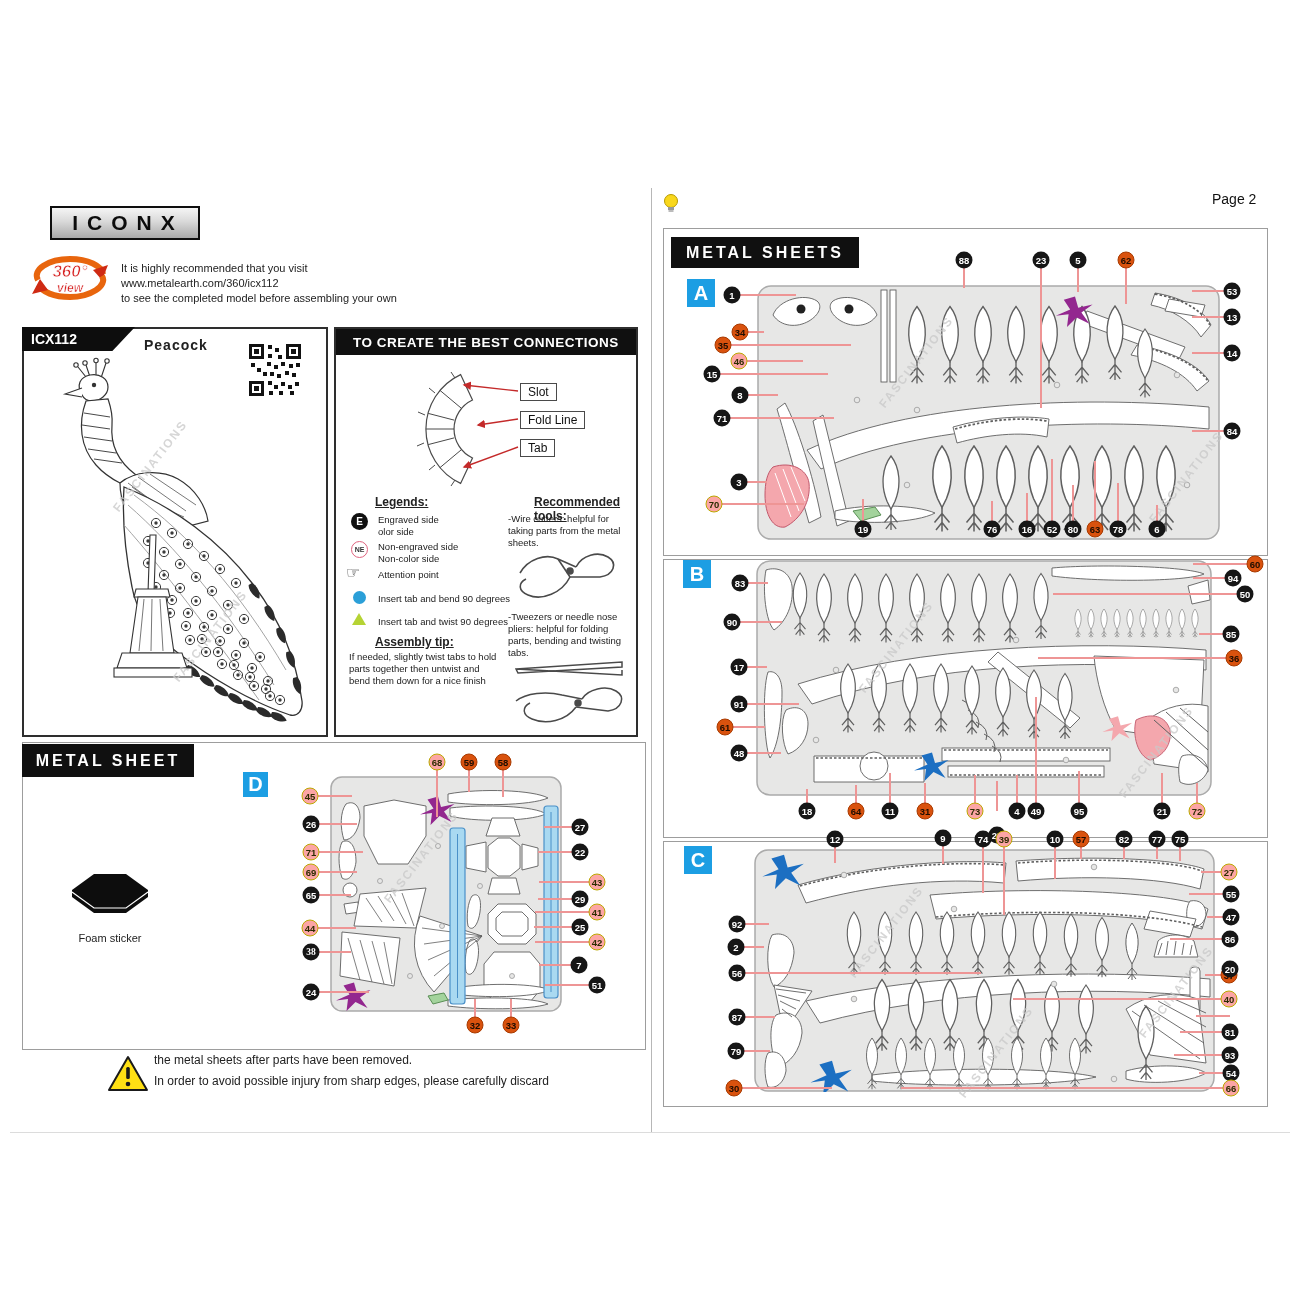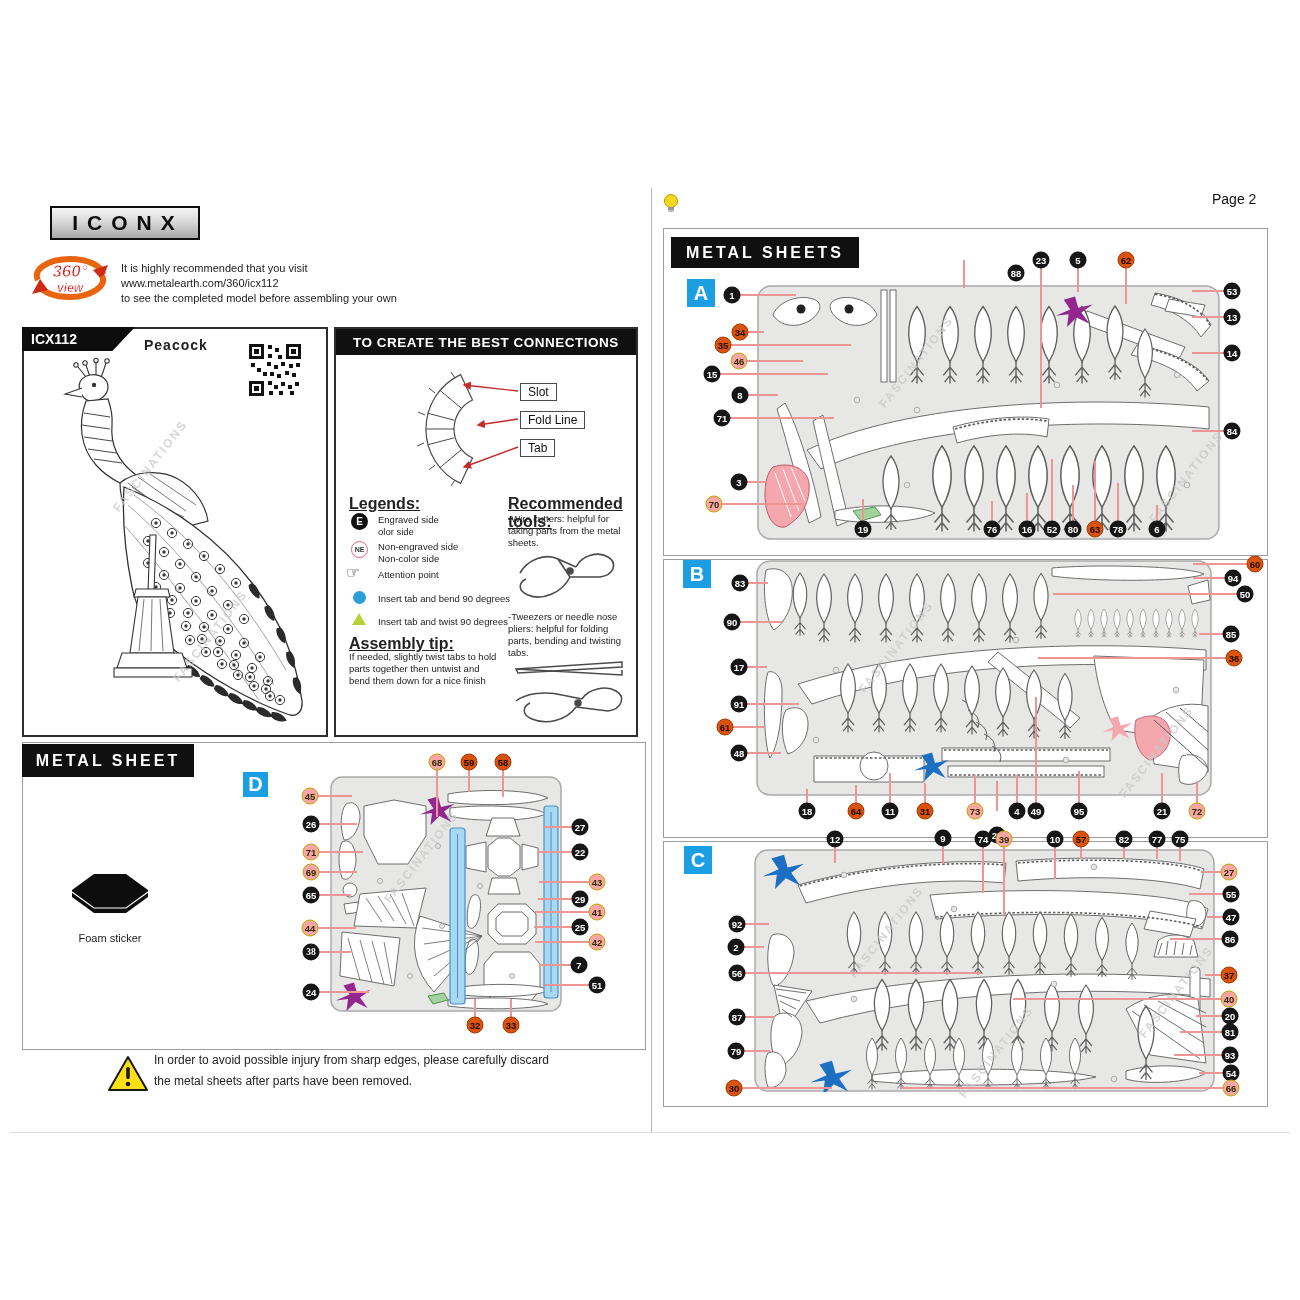--- a/index.html
+++ b/index.html
@@ -25,21 +25,21 @@
           z-index:6;box-sizing:border-box;line-height:1;}
   .plabel.k{background:#161616;color:#fff;}
   .plabel.o{background:#d9520e;color:#1d0c00;border:1px solid #a83a00;}
   .plabel.y{background:#fca5a5;color:#2c2c00;border:1px solid #bba900;}
   .pline{position:absolute;background:#ee9595;z-index:5;}
   .letter{background:#1c9ee3;color:#fff;font-weight:bold;font-size:20px;
           display:flex;align-items:center;justify-content:center;}
   .wm{position:absolute;color:#c9c9c9;font-size:12px;font-weight:bold;letter-spacing:2px;
       transform:rotate(-52deg);opacity:.75;z-index:2;pointer-events:none;}
   .smalltext{font-size:9.5px;line-height:12px;color:#222;}
-  .uline{text-decoration:underline;font-weight:bold;font-size:16px;}
+  .uline{text-decoration:underline;font-weight:bold;font-size:12px;margin-left:26px;}
   .cbox{position:absolute;border:1.5px solid #4a4a4a;background:#fff;font-size:12px;
         line-height:16px;padding:0 7px;font-weight:normal;color:#111;}
   .lgE{width:17px;height:17px;border-radius:50%;background:#101010;color:#fff;
        font-size:10px;font-weight:bold;display:flex;align-items:center;justify-content:center;}
   .lgNE{width:17px;height:17px;border-radius:50%;background:#fff;border:1.5px solid #e0637e;
         color:#333;font-size:7px;font-weight:bold;display:flex;align-items:center;justify-content:center;box-sizing:border-box;}
   .lgdot{width:13px;height:13px;border-radius:50%;background:#2b9fd8;}
   .lgtri{width:0;height:0;border-left:7px solid transparent;border-right:7px solid transparent;
          border-bottom:12px solid #b5d334;}
 </style>
@@ -358,22 +358,22 @@
     </g>
   </svg>
   <div class="wm" style="left:365px;top:850px">FASCINATIONS</div>
 
   <svg class="abs" style="left:106px;top:1054px" width="44" height="40" viewBox="0 0 44 40">
     <path d="M22,3 L41,36 L3,36 Z" fill="#ffe014" stroke="#1a1a1a" stroke-width="2" stroke-linejoin="round"></path>
     <rect x="20.2" y="13" width="3.6" height="12" rx="1.5" fill="#1a1a1a"></rect>
     <circle cx="22" cy="30" r="2.3" fill="#1a1a1a"></circle>
   </svg>
   <div class="abs" style="left:154px;top:1050px;width:430px;font-size:12px;line-height:21px">
+    <div>the metal sheets after parts have been removed.</div>
     <div>In order to avoid possible injury from sharp edges, please carefully discard</div>
-    <div>the metal sheets after parts have been removed.</div>
   </div>
 
   <svg class="abs" style="left:663px;top:193px" width="16" height="24" viewBox="0 0 16 24">
     <circle cx="8" cy="8" r="6.5" fill="#f9d71c" stroke="#b89b00" stroke-width="1"></circle>
     <rect x="5" y="14" width="6" height="3" fill="#999"></rect>
     <rect x="5.5" y="17" width="5" height="2" fill="#bbb"></rect>
   </svg>
   <div class="abs" style="left:1212px;top:191px;font-size:14px;color:#111">Page 2</div>
 
   <div class="abs graybox" style="left:663px;top:228px;width:603px;height:326px"></div>
@@ -622,21 +622,21 @@
       <div class="plabel y" style="left: 597px; top: 942px;">42</div>
       <div class="pline" style="left: 539px; top: 964px; width: 40px; height: 2px;"></div>
       <div class="plabel k" style="left: 579px; top: 965px;">7</div>
       <div class="pline" style="left: 545px; top: 984px; width: 52px; height: 2px;"></div>
       <div class="plabel k" style="left: 597px; top: 985px;">51</div>
       <div class="pline" style="left: 474px; top: 999px; width: 2px; height: 26px;"></div>
       <div class="plabel o" style="left: 475px; top: 1025px;">32</div>
       <div class="pline" style="left: 510px; top: 999px; width: 2px; height: 26px;"></div>
       <div class="plabel o" style="left: 511px; top: 1025px;">33</div>
       <div class="pline" style="left: 963px; top: 260px; width: 2px; height: 28px;"></div>
-      <div class="plabel k" style="left: 1016px; top: 260px; margin-top: 13px;">88</div>
+      <div class="plabel k" style="left: 964px; top: 260px;">88</div>
       <div class="pline" style="left: 1040px; top: 260px; width: 2px; height: 148px;"></div>
       <div class="plabel k" style="left: 1041px; top: 260px;">23</div>
       <div class="pline" style="left: 1077px; top: 260px; width: 2px; height: 32px;"></div>
       <div class="plabel k" style="left: 1078px; top: 260px;">5</div>
       <div class="pline" style="left: 1125px; top: 260px; width: 2px; height: 44px;"></div>
       <div class="plabel o" style="left: 1126px; top: 260px;">62</div>
       <div class="pline" style="left: 732px; top: 294px; width: 64px; height: 2px;"></div>
       <div class="plabel k" style="left: 732px; top: 295px;">1</div>
       <div class="pline" style="left: 740px; top: 331px; width: 24px; height: 2px;"></div>
       <div class="plabel o" style="left: 740px; top: 332px;">34</div>
@@ -758,21 +758,21 @@
       <div class="plabel k" style="left: 1231px; top: 894px;">55</div>
       <div class="pline" style="left: 1207px; top: 916px; width: 24px; height: 2px;"></div>
       <div class="plabel k" style="left: 1231px; top: 917px;">47</div>
       <div class="pline" style="left: 1170px; top: 938px; width: 60px; height: 2px;"></div>
       <div class="plabel k" style="left: 1230px; top: 939px;">86</div>
       <div class="pline" style="left: 1205px; top: 974px; width: 24px; height: 2px;"></div>
       <div class="plabel o" style="left: 1229px; top: 975px;">37</div>
       <div class="pline" style="left: 1013px; top: 998px; width: 216px; height: 2px;"></div>
       <div class="plabel y" style="left: 1229px; top: 999px;">40</div>
       <div class="pline" style="left: 1196px; top: 1015px; width: 34px; height: 2px;"></div>
-      <div class="plabel k" style="left: 1230px; top: 1016px;">20</div>
+      <div class="plabel k" style="left: 1230px; top: 969px;">20</div>
       <div class="pline" style="left: 1180px; top: 1031px; width: 50px; height: 2px;"></div>
       <div class="plabel k" style="left: 1230px; top: 1032px;">81</div>
       <div class="pline" style="left: 1174px; top: 1054px; width: 56px; height: 2px;"></div>
       <div class="plabel k" style="left: 1230px; top: 1055px;">93</div>
       <div class="pline" style="left: 1199px; top: 1072px; width: 32px; height: 2px;"></div>
       <div class="plabel k" style="left: 1231px; top: 1073px;">54</div>
       <div class="pline" style="left: 901px; top: 1087px; width: 330px; height: 2px;"></div>
       <div class="plabel y" style="left: 1231px; top: 1088px;">66</div>
     </div>
 

